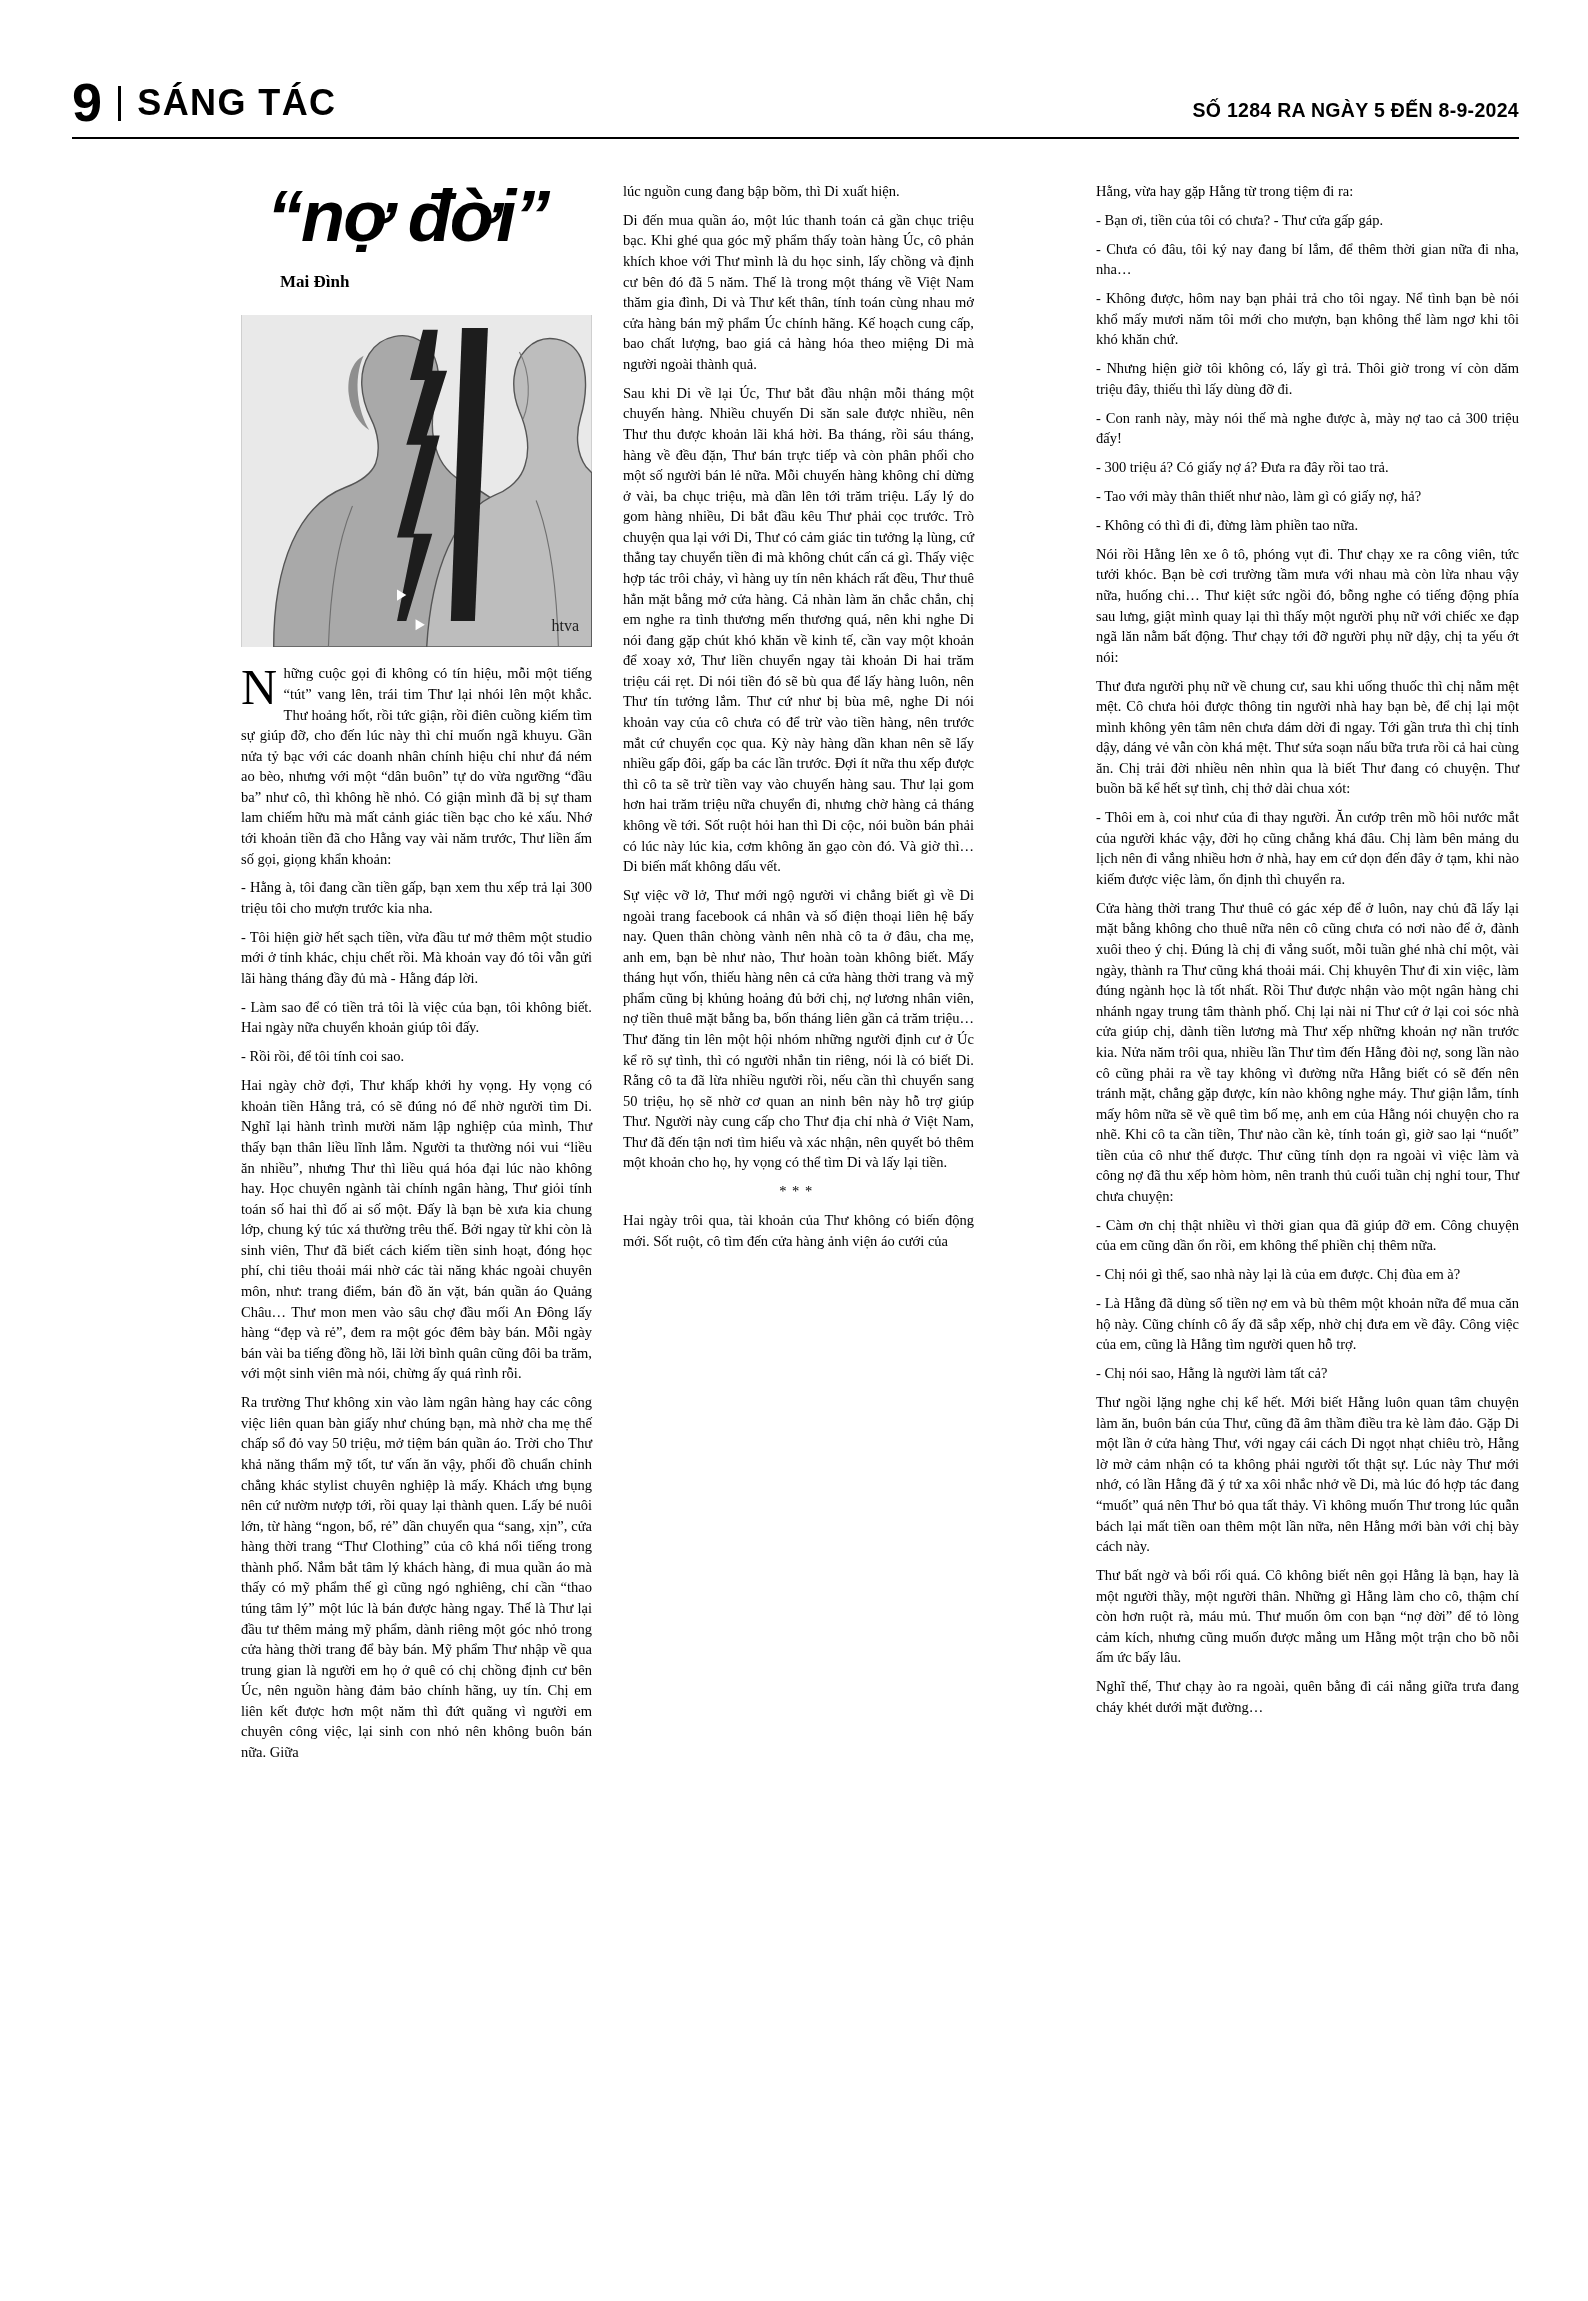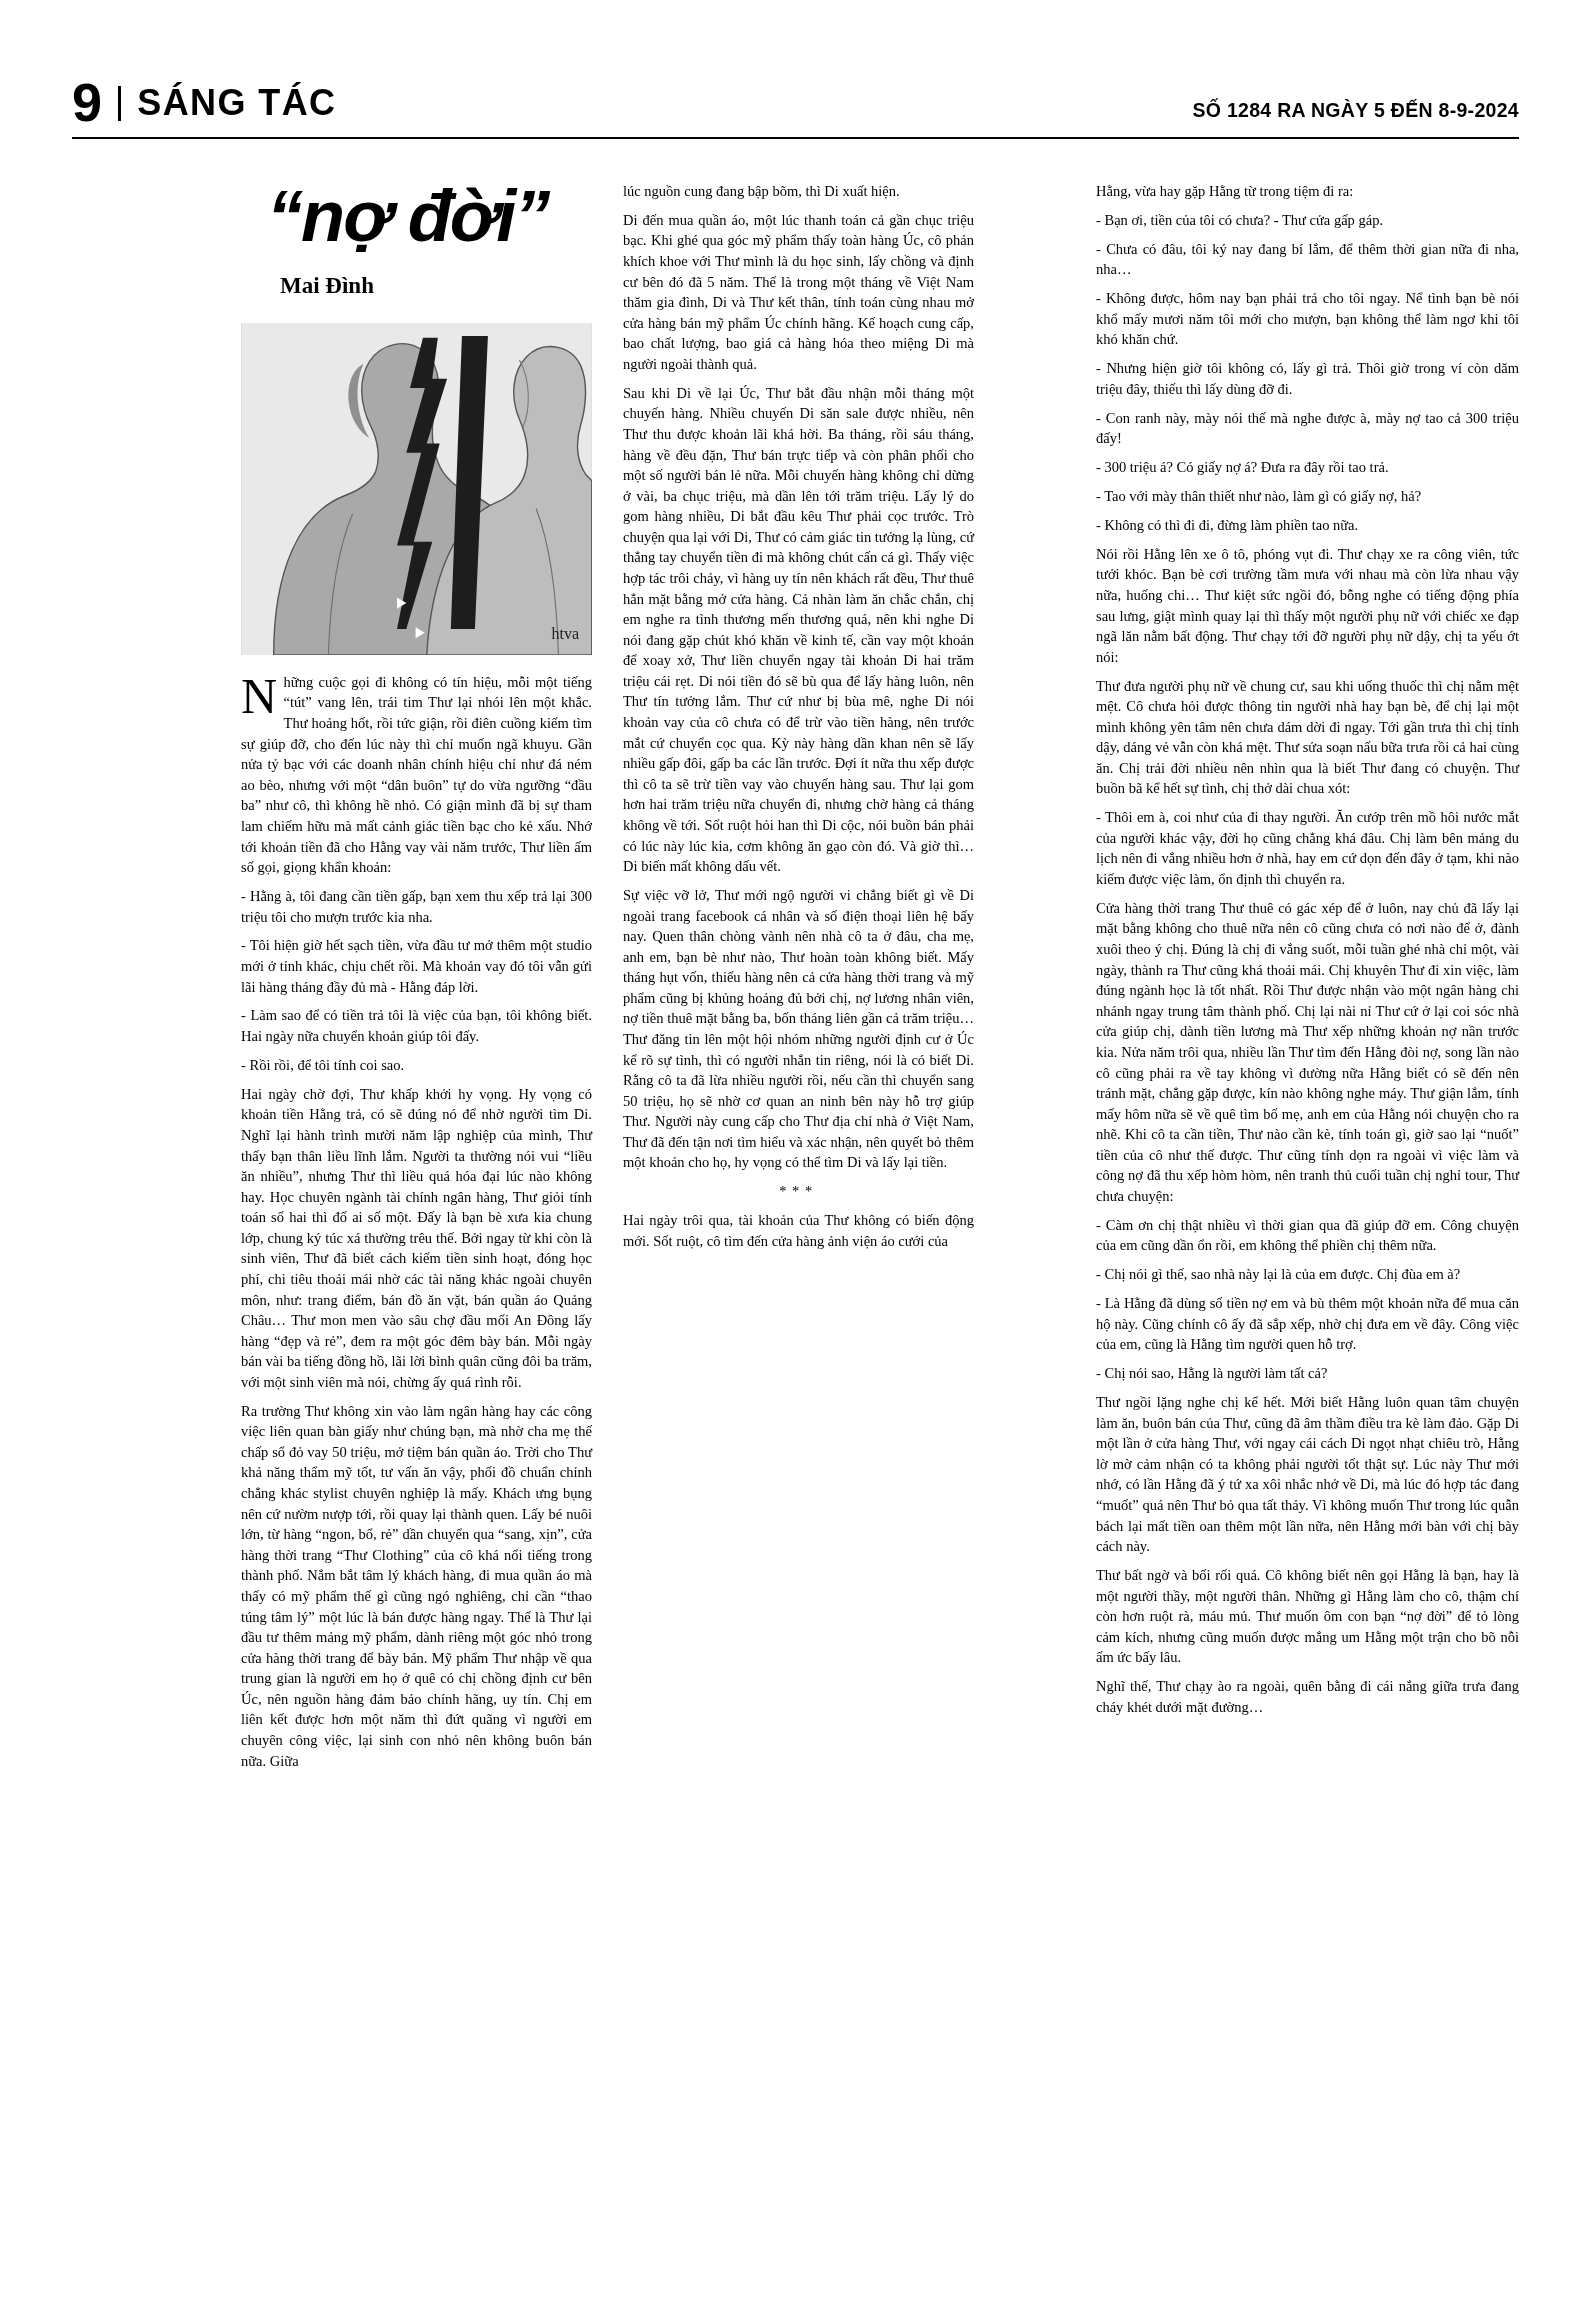--- a/index.html
+++ b/index.html
@@ -104,31 +104,31 @@
     font-size: 72px;
     line-height: 0.98;
     letter-spacing: -1.9px;
     margin: 0;
   }
   .art-title .l1 { display: block; padding-left: 5.6px; }
   .art-title .l2 { display: block; padding-left: 26px; }
   .byline {
     font-family: "Liberation Serif", serif;
     font-weight: 700;
-    font-size: 23px;
+    font-size: 17px;
     margin: 18.6px 0 0 39px;
   }
 
   
   .illus {
     position: relative;
     margin: 20.4px 0 16.7px 0;
     width: 351px;
     height: 332px;
-    background: #7dd3fc;
+    background: #737373;
     overflow: hidden;
   }
   .illus svg { display: block; }
   .sig {
     position: absolute;
     right: 13px;
     bottom: 9.3px;
     font-family: "Liberation Serif", serif;
     font-size: 16px;
     color: #222;

